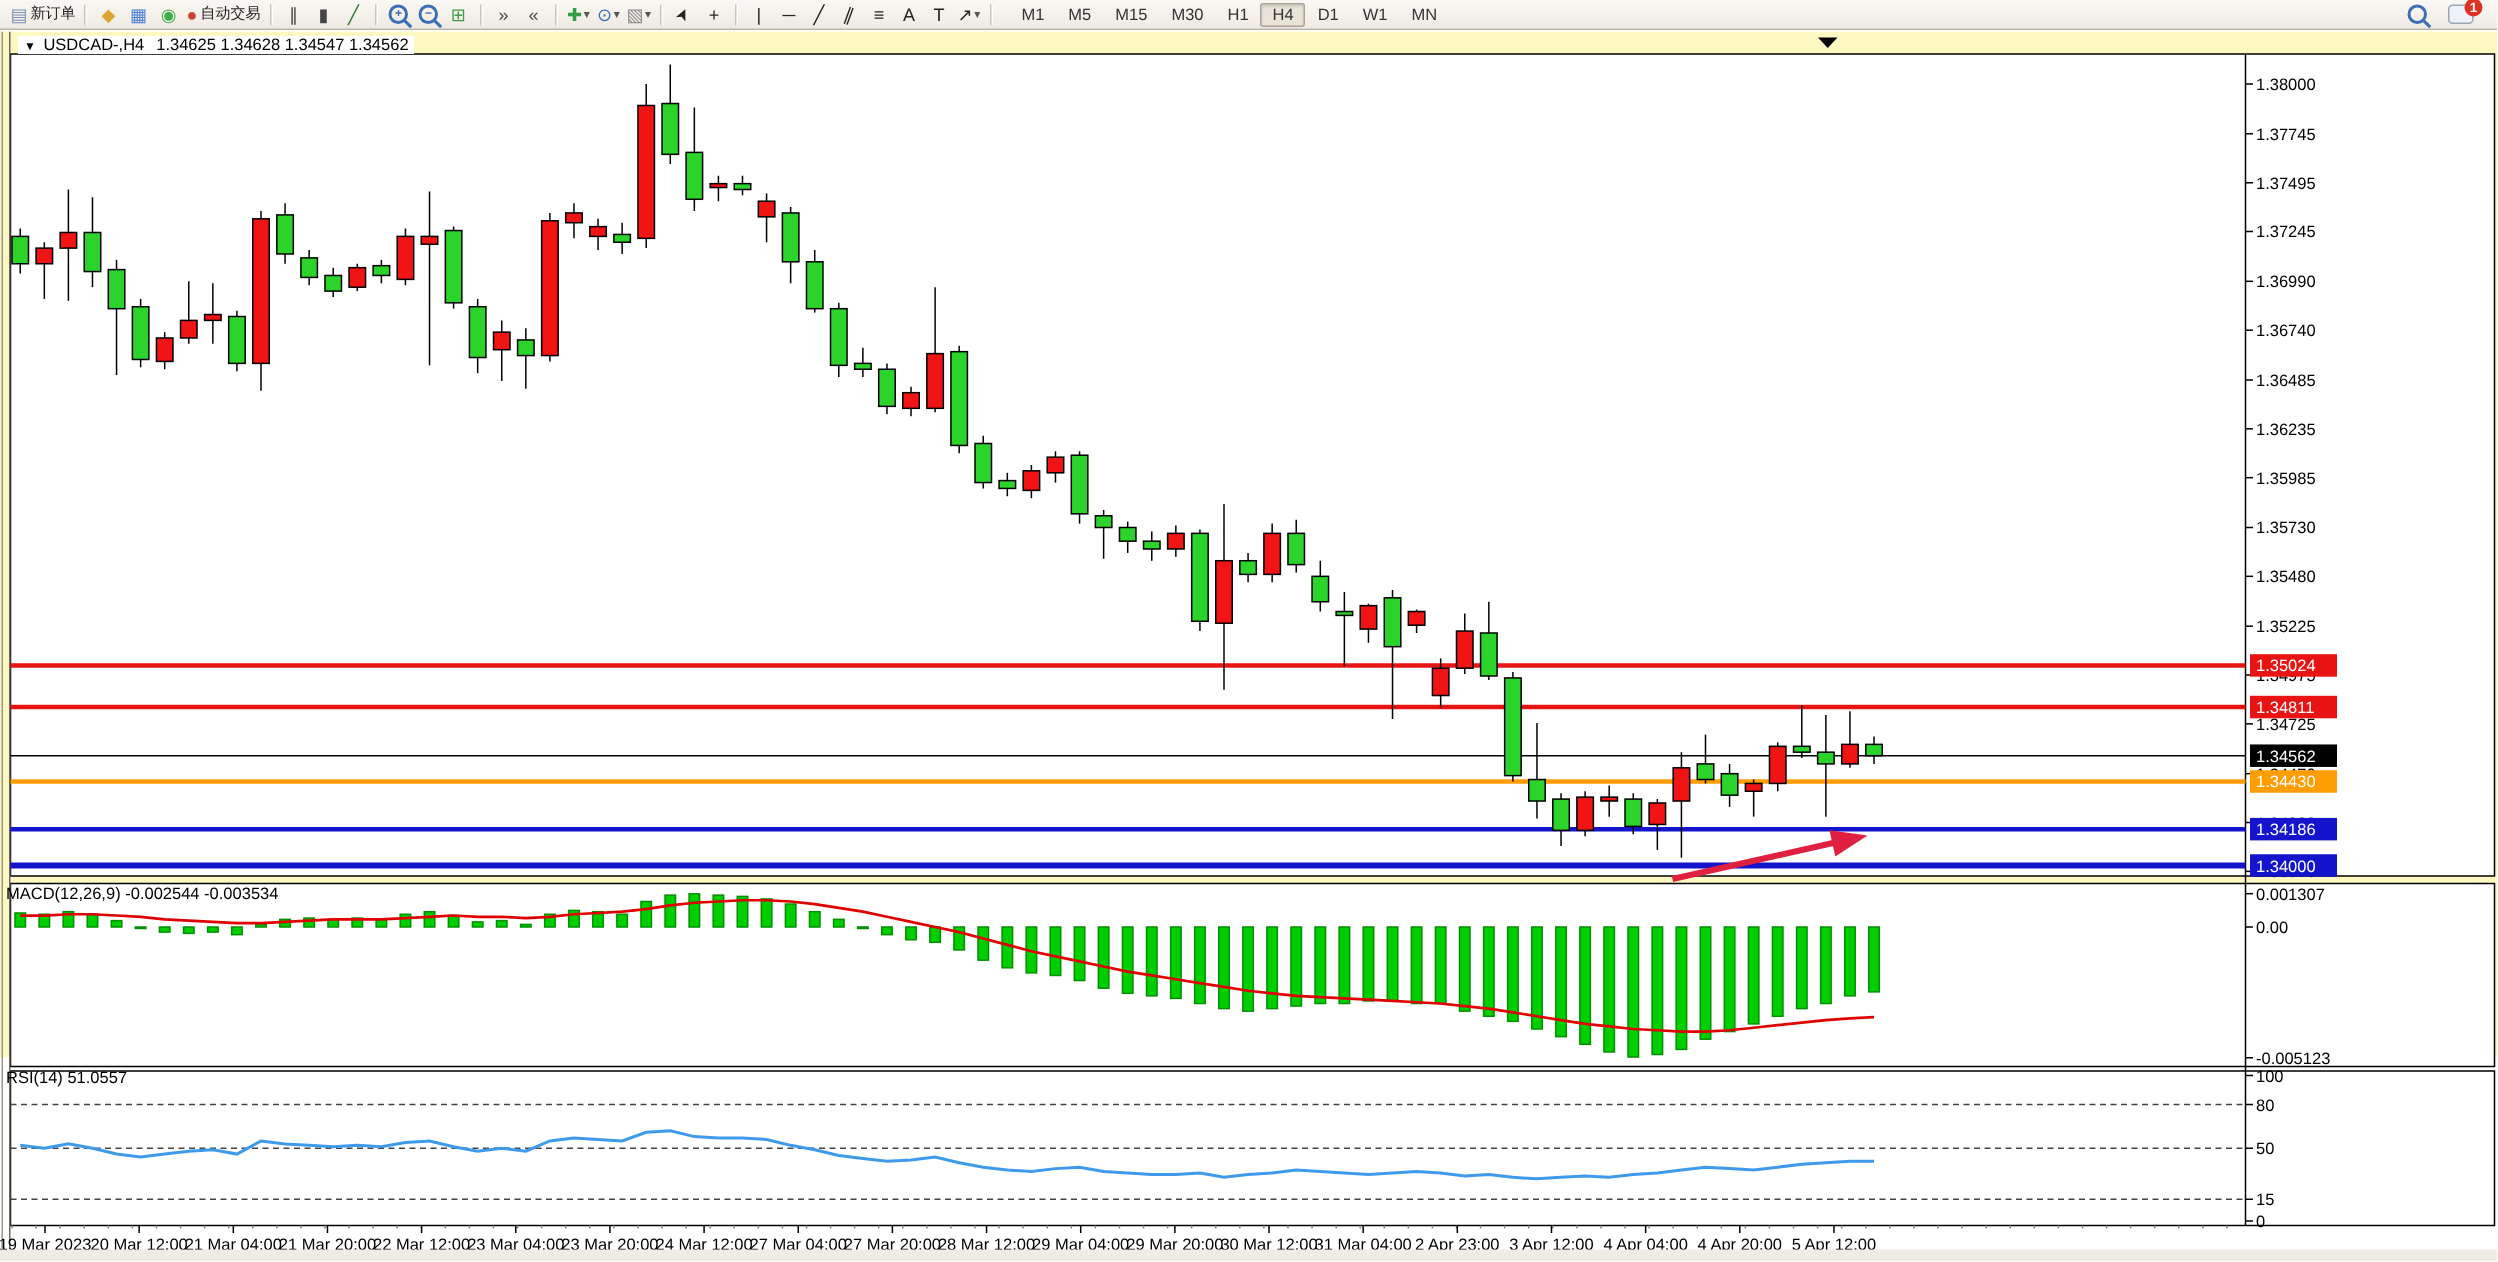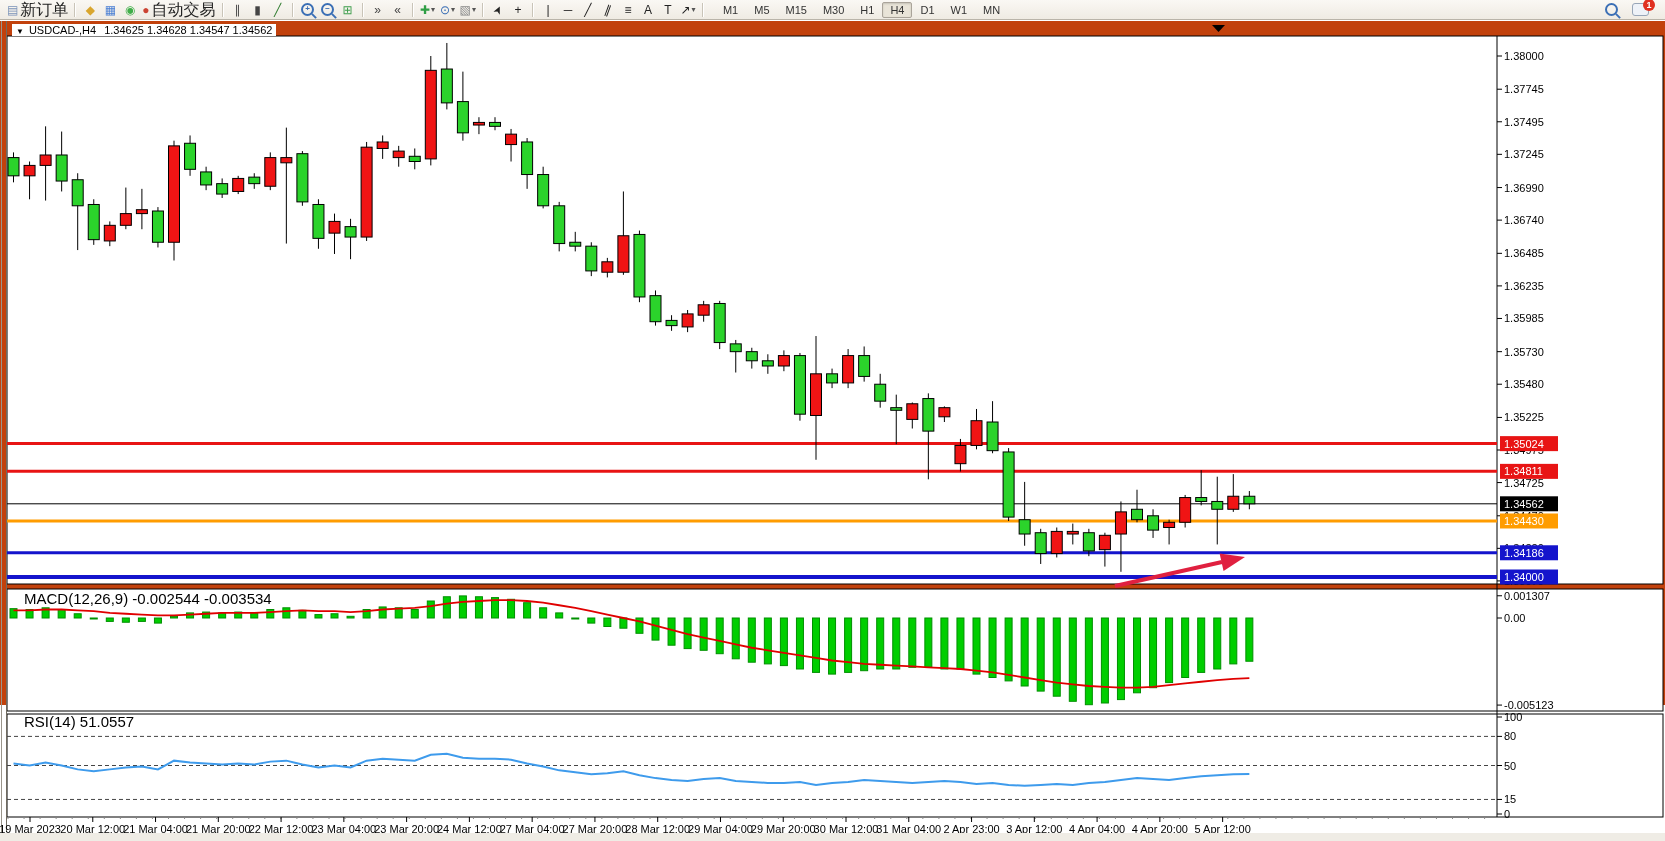--- a/index.html
+++ b/index.html
@@ -6,42 +6,42 @@
   .app{position:relative;width:1665px;height:841px;overflow:hidden;background:#fff;}
   
   .toolbar{position:absolute;top:0;left:0;width:1665px;height:20px;
     background:linear-gradient(#faf8f4,#efebe3);border-bottom:1px solid #b9b4a9;
     display:flex;align-items:center;padding:0 2px;box-sizing:border-box;font-size:12px;}
   .tgroup{display:flex;align-items:center;gap:4px;padding:0 5px;}
   .tsep{width:1px;height:14px;background:#c9c4b8;border-right:1px solid #fff;margin:0 1px;}
   .ticon{display:inline-flex;align-items:center;justify-content:center;min-width:16px;height:16px;
     cursor:default;font-size:12px;line-height:16px;}
   .ticon .g{display:inline-block;}
-  .tlabel{font-size:16px;color:#222;margin-left:2px;}
+  .tlabel{font-size:10px;color:#222;margin-left:2px;}
   .caret{font-size:8px;color:#555;margin-left:1px;}
   .tilt{display:inline-block;transform:rotate(20deg);}
   .cursorrot{display:inline-block;transform:rotate(-65deg);font-size:11px;}
   .mag{width:9px;height:9px;border:2px solid #3b6fb5;border-radius:50%;position:relative;display:inline-block;
     font-size:8px;line-height:8px;text-align:center;color:#3b6fb5;font-weight:bold;}
   .mag::after{content:"";position:absolute;width:6px;height:2px;background:#3b6fb5;
     transform:rotate(45deg);right:-5px;bottom:-3px;}
   .bubble{width:15px;height:11px;background:#eef2f8;border:1px solid #98a6b8;border-radius:3px;
     position:relative;display:inline-block;}
   .bubble .badge{position:absolute;top:-5px;right:-7px;background:#e03020;color:#fff;border-radius:50%;
     font-size:9px;width:12px;height:12px;line-height:12px;text-align:center;font-weight:bold;}
   .tf{display:flex;align-items:flex-end;margin-left:10px;}
   .tfbtn{font-size:11px;color:#333;padding:1px 7px;border:1px solid transparent;border-radius:2px;}
   .tfbtn.active{background:#e9e4d8;border:1px solid #aaa49a;box-shadow:inset 0 1px 2px rgba(0,0,0,.15);}
   .rightIcons{margin-left:auto;display:flex;align-items:center;gap:14px;padding-right:14px;}
   
-  .chart-window{position:absolute;top:21px;left:0;width:1665px;height:684px;background:#c2410c;}
+  .chart-window{position:absolute;top:21px;left:0;width:1665px;height:684px;background:#fef9c3;}
   .titlebar{position:absolute;top:3px;left:12px;font-size:11px;color:#000;z-index:5;background:#fff;padding:0 4px;}
   .titlebar .tri{font-size:8px;margin-right:5px;}
   .titlebar .ttl{font-weight:bold;margin-right:8px;font-weight:normal;}
-  .pane-label{position:absolute;font-size:15px;color:#000;z-index:5;left:24px;}
+  .pane-label{position:absolute;font-size:11px;color:#000;z-index:5;left:4px;}
   #macd-label{top:569px;}
   #rsi-label{top:692px;}
   svg text{font-family:"Liberation Sans",sans-serif;}
   .bottom-strip{position:absolute;left:0;top:812px;width:1665px;height:8px;background:#efece5;}
 </style>
 </head>
 <body>
 
 <div class="app">
 

